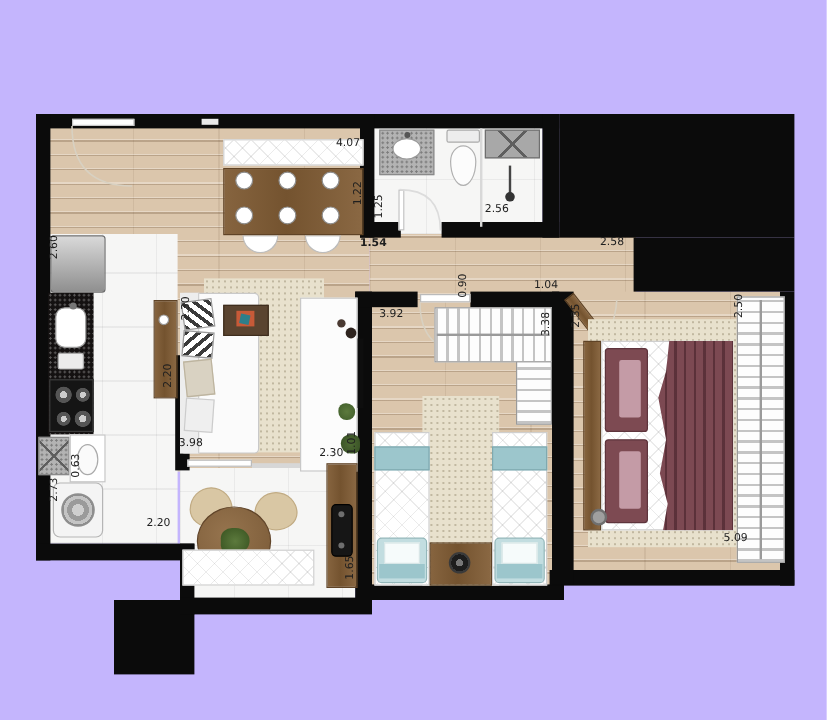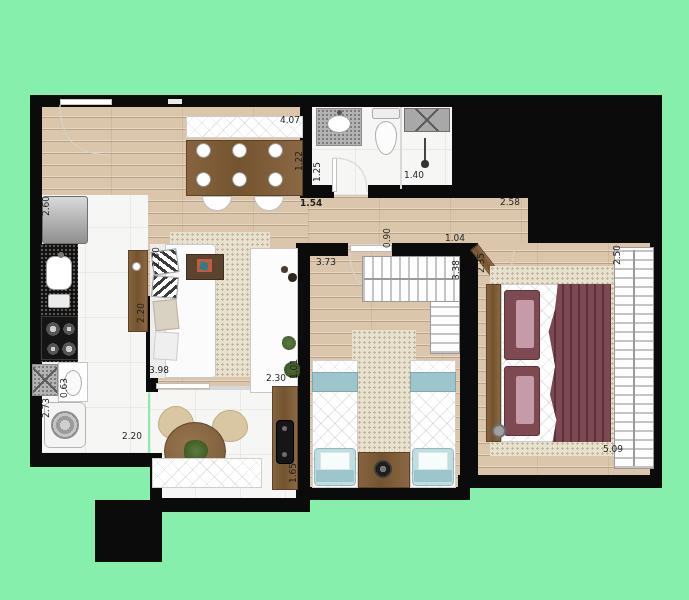--- a/index.html
+++ b/index.html
@@ -1,16 +1,16 @@
 <!DOCTYPE html>
 <html><head>
 <meta charset="utf-8">
 <style>
   html,body{margin:0;padding:0;background:#fff;}
-  .stage{position:relative;width:689px;height:600px;background:#86efac;overflow:hidden;
+  .stage{position:relative;width:689px;height:600px;background:#c4b5fd;overflow:hidden;
          font-family:"DejaVu Sans",sans-serif;}
   .stage div,.stage span,.stage svg{position:absolute;box-sizing:border-box;}
   .wall{background:#0b0b0b;}
   .wood{background-color:#dbc6ac;
     background-image:
       repeating-linear-gradient(0deg, rgba(255,255,255,.30) 0 1px, rgba(255,255,255,0) 1px 11px, rgba(101,74,48,.28) 11px 12px),
       repeating-linear-gradient(90deg, rgba(101,74,48,.10) 0 1px, transparent 1px 71px);}
   .tile{background-color:#f6f6f5;
     background-image:
       repeating-linear-gradient(0deg, rgba(0,0,0,.05) 0 1px, transparent 1px 45px),
@@ -187,26 +187,26 @@
   <div class="quilt" style="left:152px;top:458px;width:110px;height:30px;"></div>
   <div class="woodf" style="left:272px;top:386px;width:26px;height:104px;"></div>
   <div style="left:276px;top:420px;width:18px;height:44px;background:#161616;border:1px solid #000;border-radius:4px;"></div>
   <div class="circ" style="left:282px;top:426px;width:5px;height:5px;background:#6e6e6e;"></div>
   <div class="circ" style="left:282px;top:452px;width:5px;height:5px;background:#6e6e6e;"></div>
 
   <span class="m" style="left:280px;top:116px;">4.07</span>
   <span class="m mv" style="left:299px;top:161px;">1.22</span>
   <span class="m mv" style="left:46px;top:206px;">2.60</span>
   <span class="m mv" style="left:317px;top:172px;">1.25</span>
-  <span class="m" style="left:404px;top:171px;">1.40</span>
+  <span class="m" style="left:404px;top:171px;">2.56</span>
   <span class="m" style="left:300px;top:199px;font-weight:bold;">1.54</span>
   <span class="m" style="left:500px;top:198px;">2.58</span>
   <span class="m mv" style="left:387px;top:238px;">0.90</span>
   <span class="m" style="left:445px;top:234px;">1.04</span>
-  <span class="m" style="left:316px;top:258px;">3.73</span>
+  <span class="m" style="left:316px;top:258px;">3.92</span>
   <span class="m mv" style="left:456px;top:270px;">3.38</span>
   <span class="m mv" style="left:481px;top:263px;">2.35</span>
   <span class="m mv" style="left:617px;top:255px;">2.50</span>
   <span class="m" style="left:603px;top:445px;">5.09</span>
   <span class="m mv" style="left:156px;top:257px;">2.30</span>
   <span class="m" style="left:149px;top:366px;">3.98</span>
   <span class="m mv" style="left:294px;top:369px;">1.01</span>
   <span class="m mv" style="left:141px;top:313px;">2.20</span>
   <span class="m mv" style="left:64px;top:388px;">0.63</span>
   <span class="m mv" style="left:46px;top:408px;">2.73</span>

